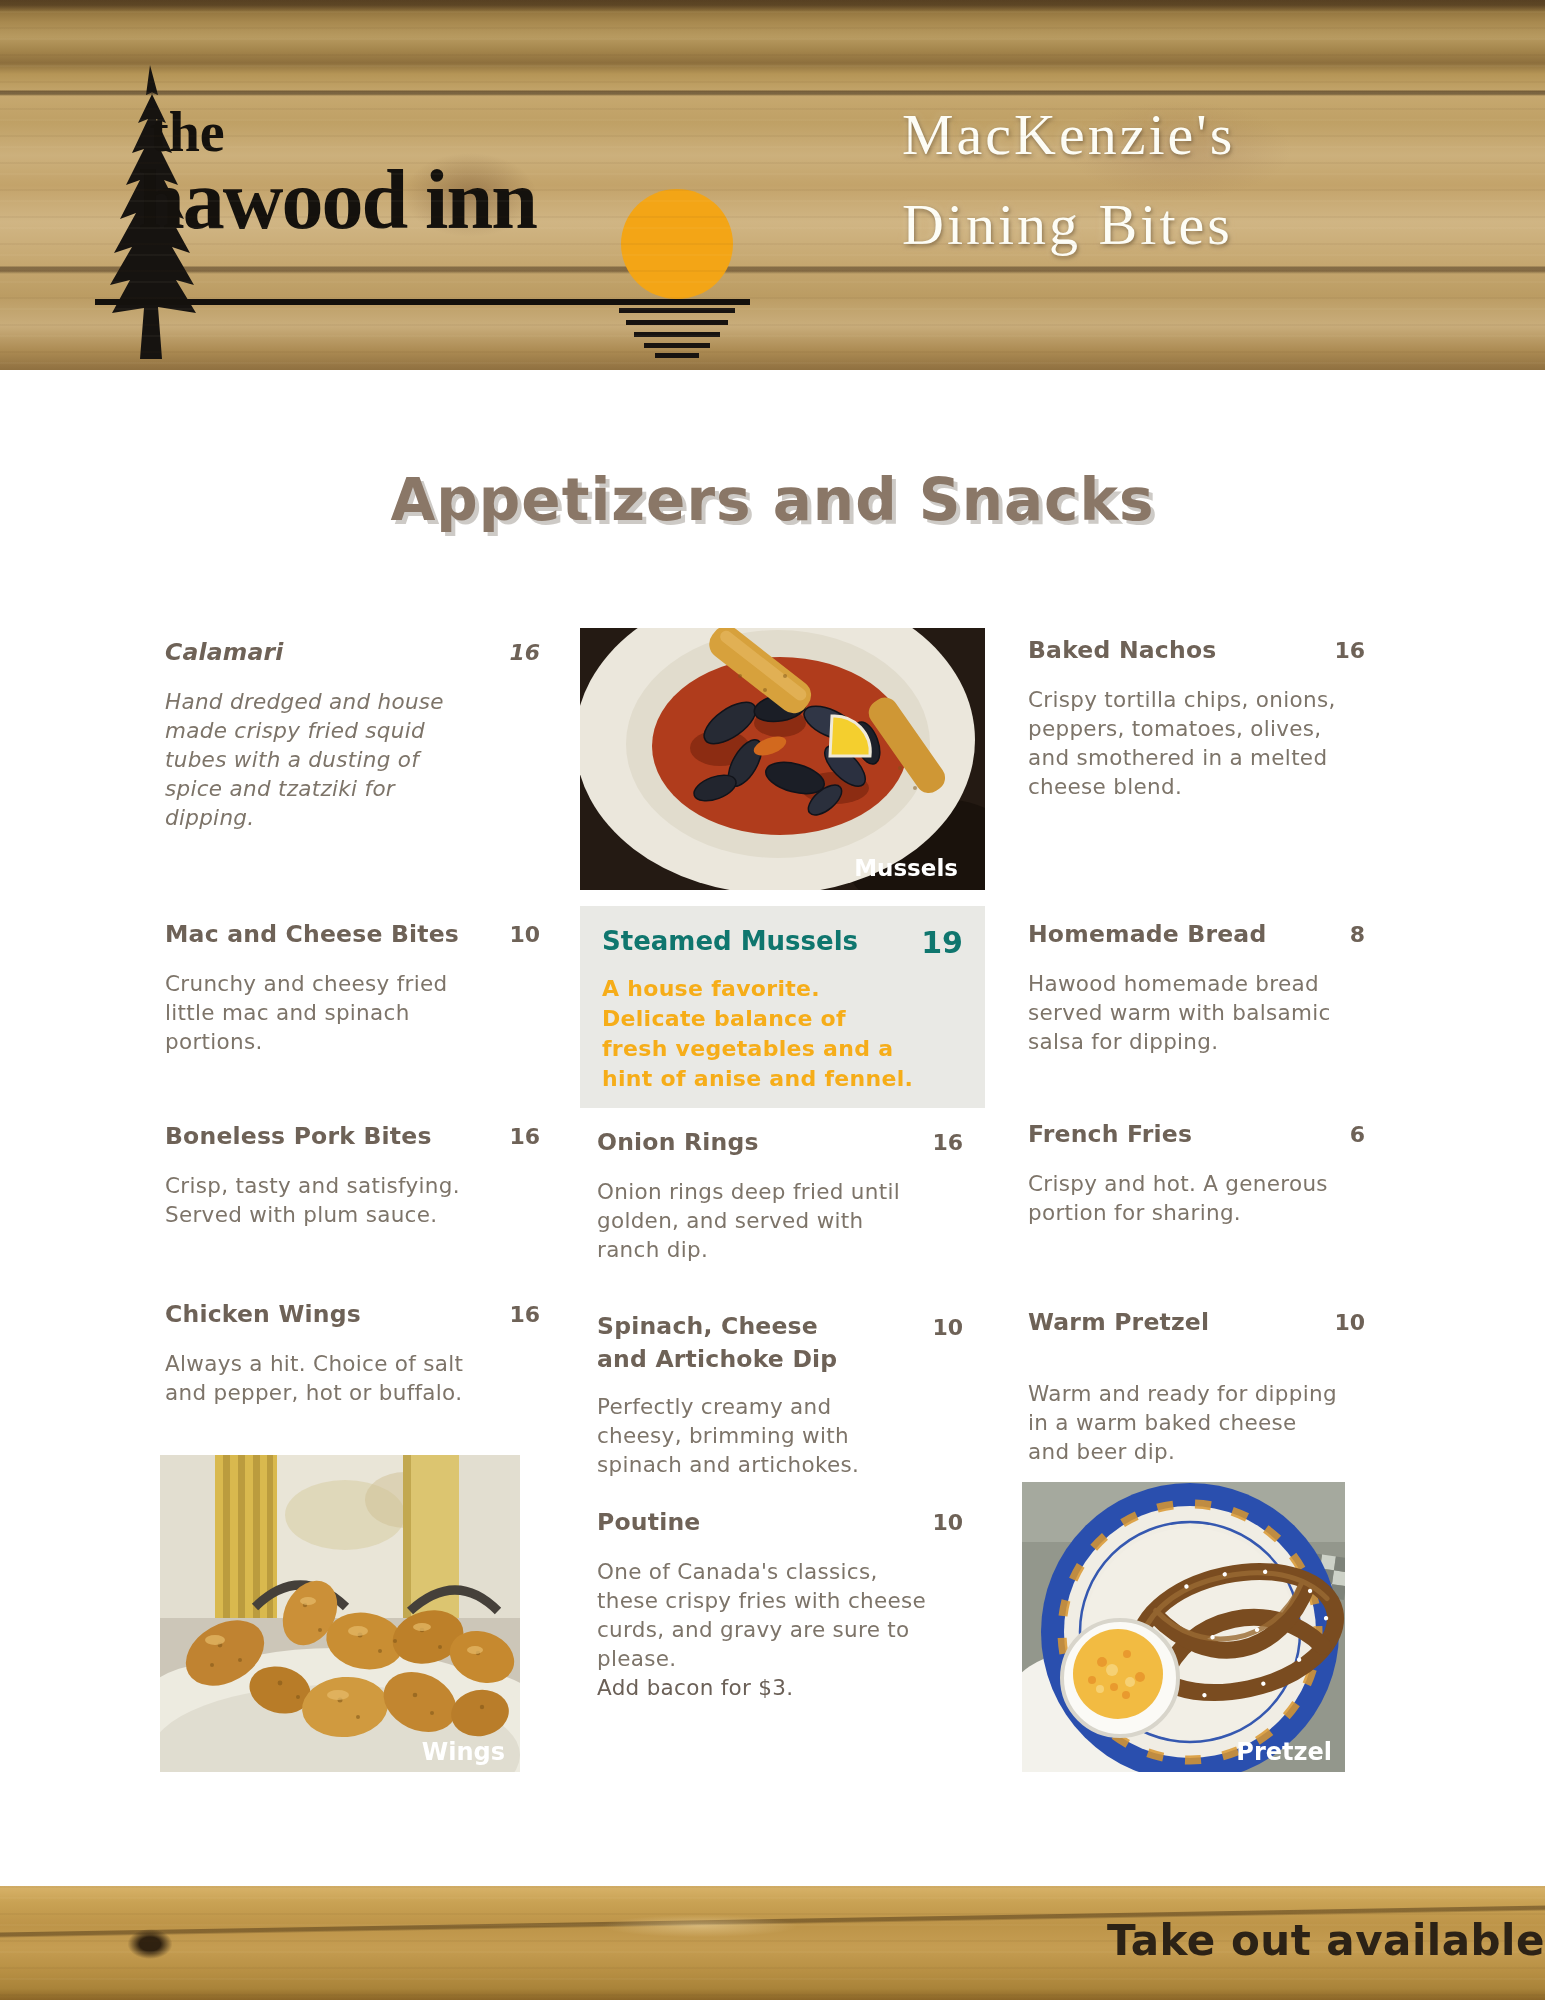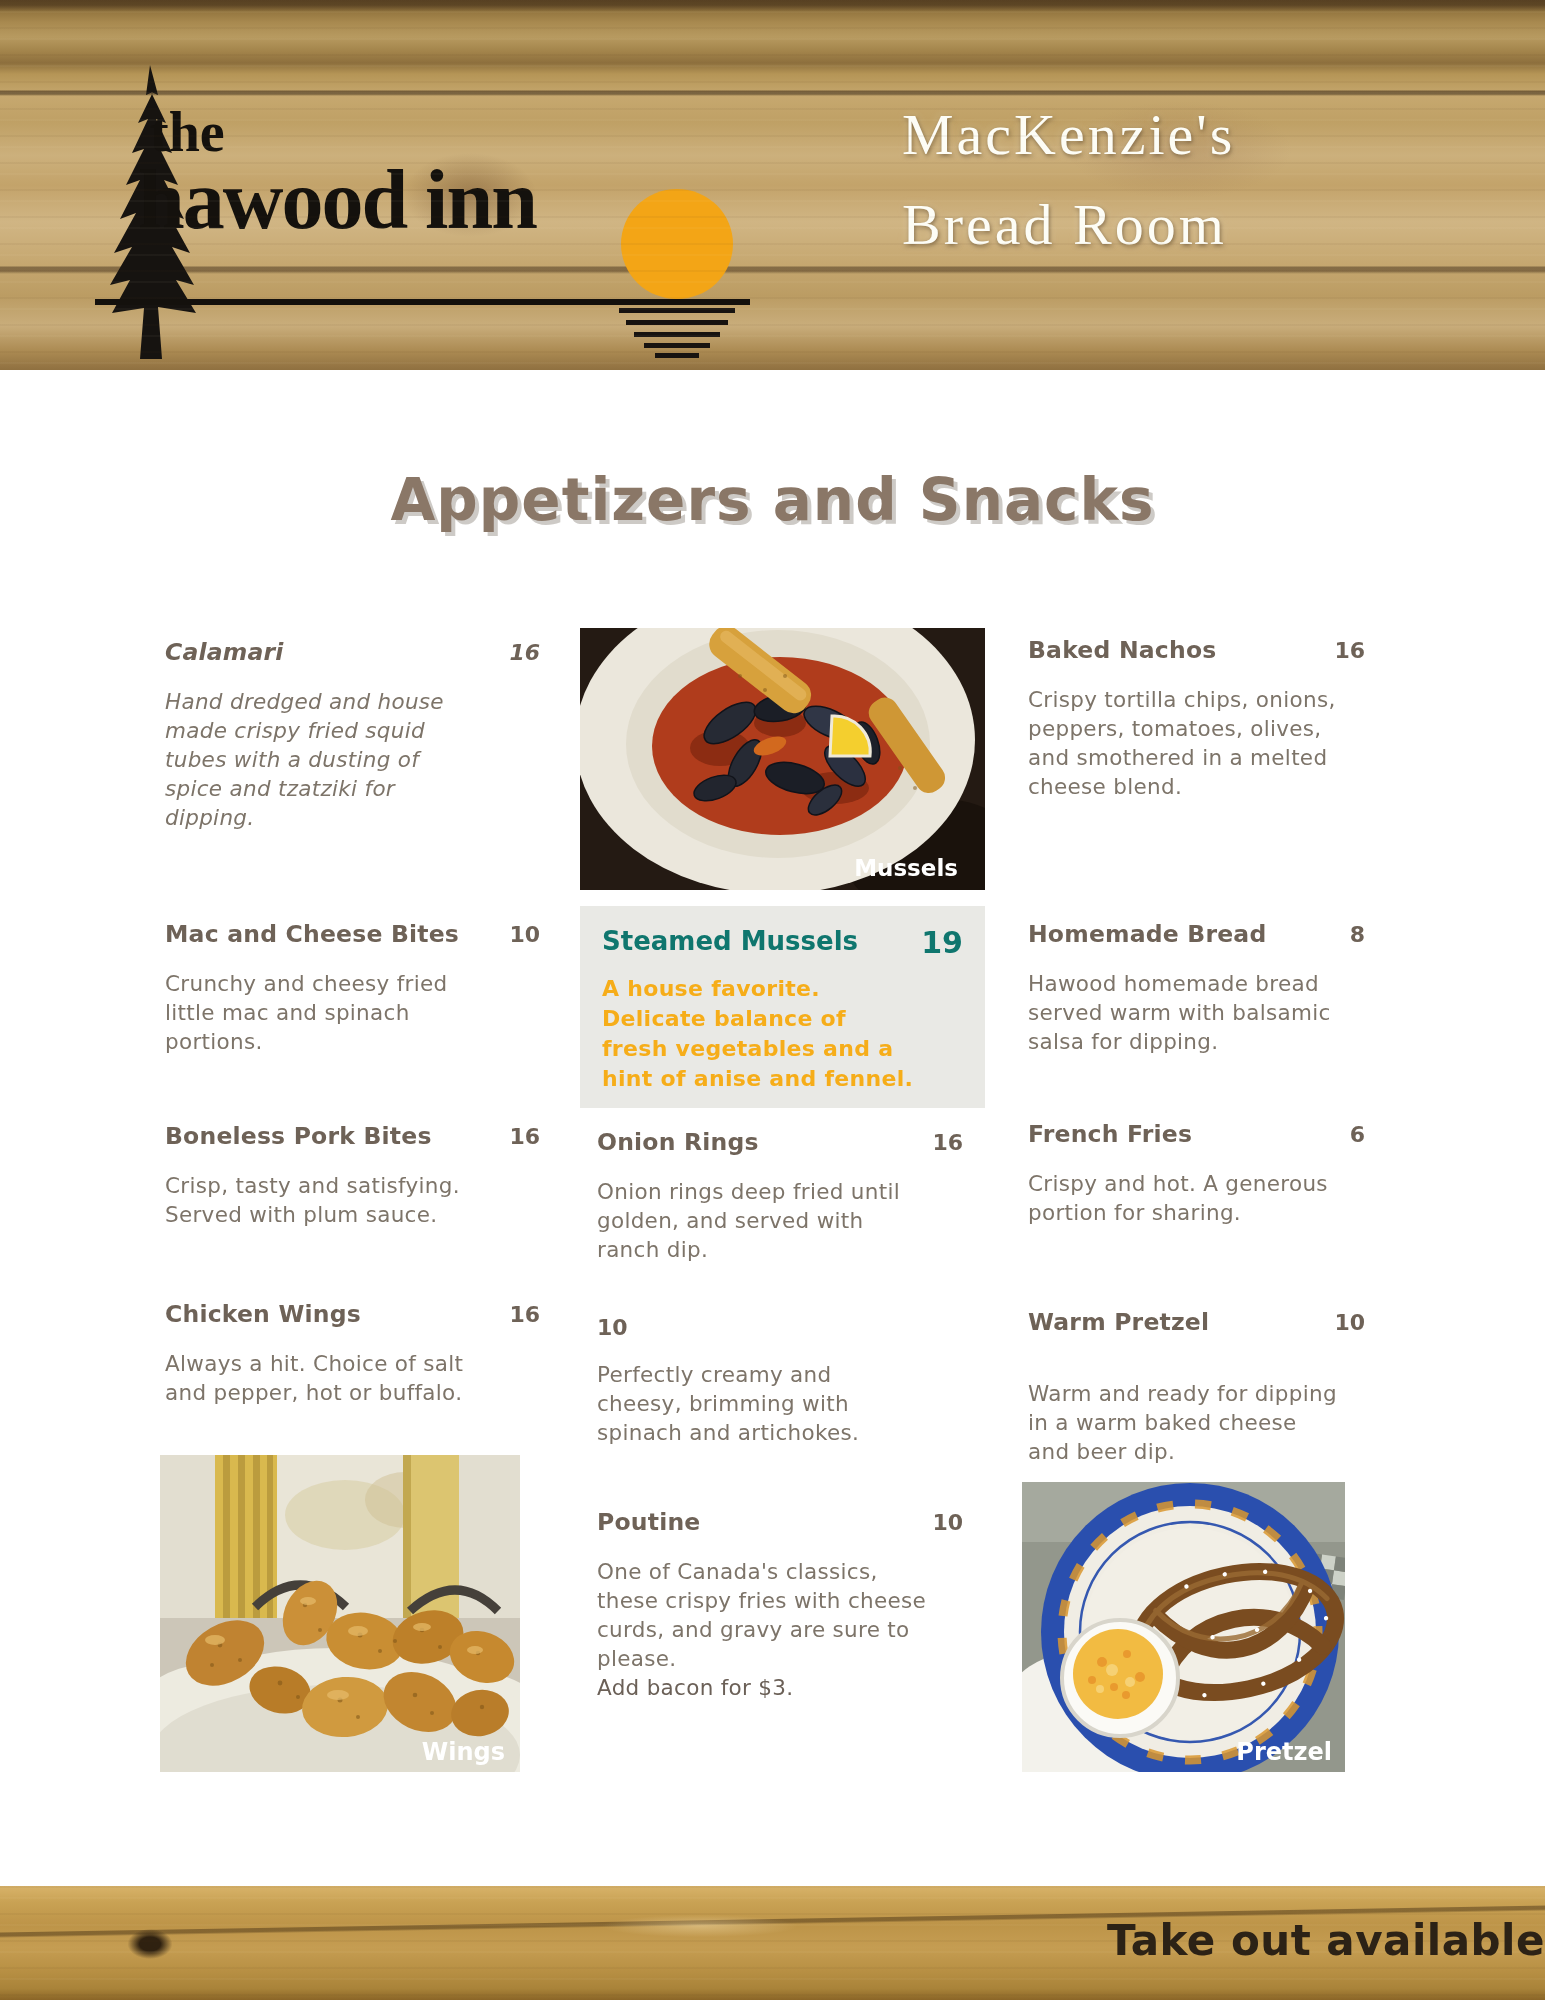--- a/index.html
+++ b/index.html
@@ -92,21 +92,21 @@
       <ellipse cx="65" cy="58" rx="56" ry="55" fill="#f3a516"></ellipse>
       <g fill="#171310">
         <rect x="7" y="122" width="116" height="5"></rect>
         <rect x="14" y="134" width="102" height="5"></rect>
         <rect x="22" y="146" width="86" height="5"></rect>
         <rect x="32" y="157" width="66" height="5"></rect>
         <rect x="43" y="167" width="44" height="5"></rect>
       </g>
     </svg>
     <div class="dining dining-1">MacKenzie's</div>
-    <div class="dining dining-2">Bread Room</div>
+    <div class="dining dining-2">Dining Bites</div>
   </div>
 
   <div class="page-title">Appetizers and Snacks</div>
 
   <div class="menu-item" style="left:165px;top:636px;width:375px;font-style:italic;">
     <div class="item-head">
         <span class="item-name">Calamari</span>
         <span class="item-price">16</span>
       </div>
     <div class="item-desc" style="width:310px;">Hand dredged and house made crispy fried squid tubes with a dusting of spice and tzatziki for dipping.</div>
@@ -262,20 +262,21 @@
   <div class="menu-item" style="left:597px;top:1126px;width:366px;">
     <div class="item-head">
         <span class="item-name">Onion Rings</span>
         <span class="item-price">16</span>
       </div>
     <div class="item-desc" style="width:320px;">Onion rings deep fried until golden, and served with ranch dip.</div>
   </div>
 
   <div class="menu-item" style="left:597px;top:1310px;width:366px;">
     <div class="item-head" style="line-height:33px;">
+        <span class="item-name" style="width:250px;">Spinach, Cheese and Artichoke Dip</span>
         <span class="item-price">10</span>
       </div>
     <div class="item-desc" style="width:320px;margin-top:16px;">Perfectly creamy and cheesy, brimming with spinach and artichokes.</div>
   </div>
 
   <div class="menu-item" style="left:597px;top:1506px;width:366px;">
     <div class="item-head">
         <span class="item-name">Poutine</span>
         <span class="item-price">10</span>
       </div>

